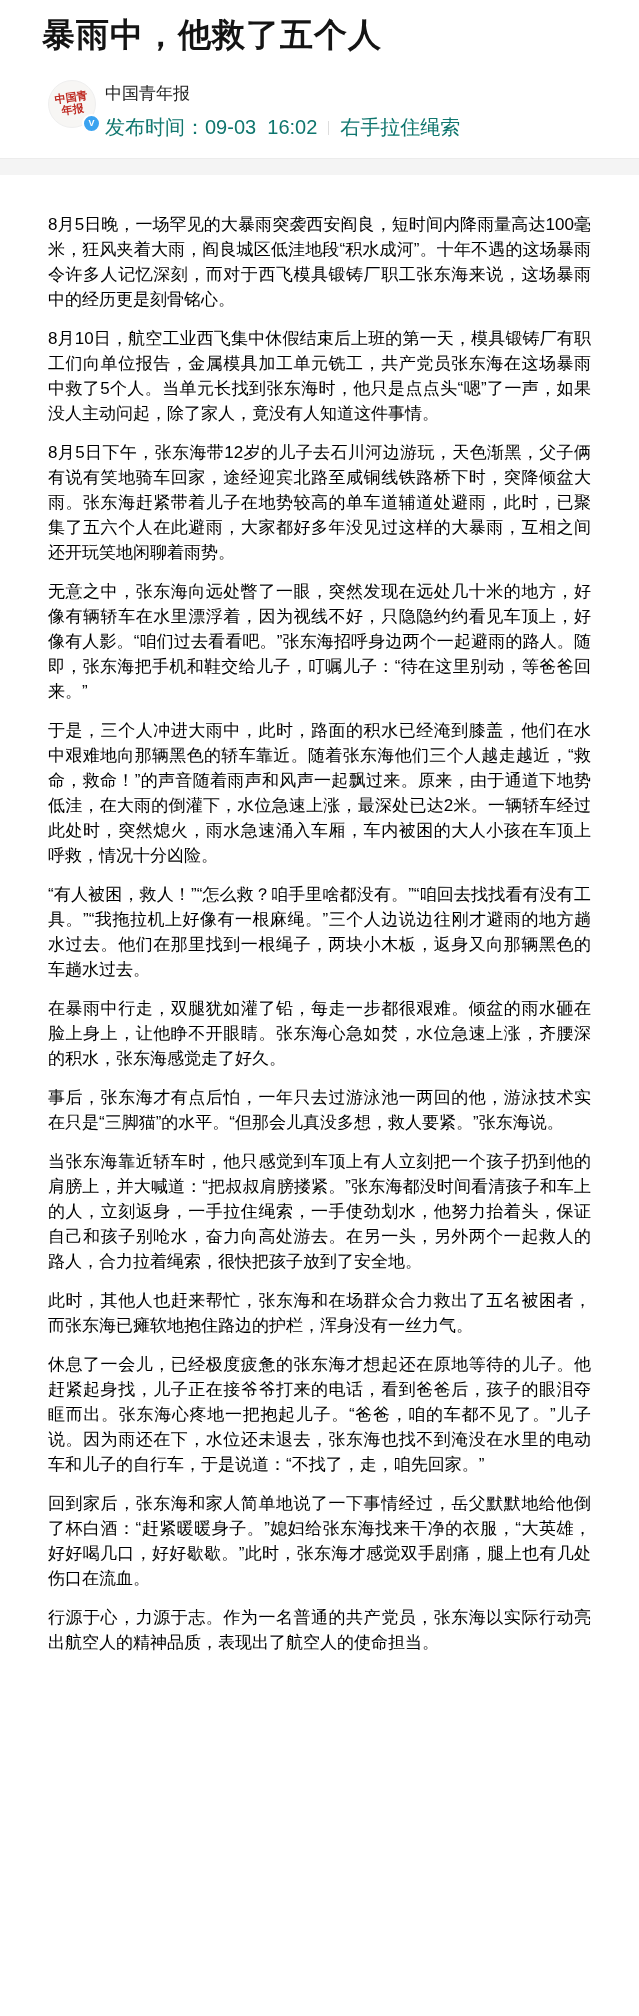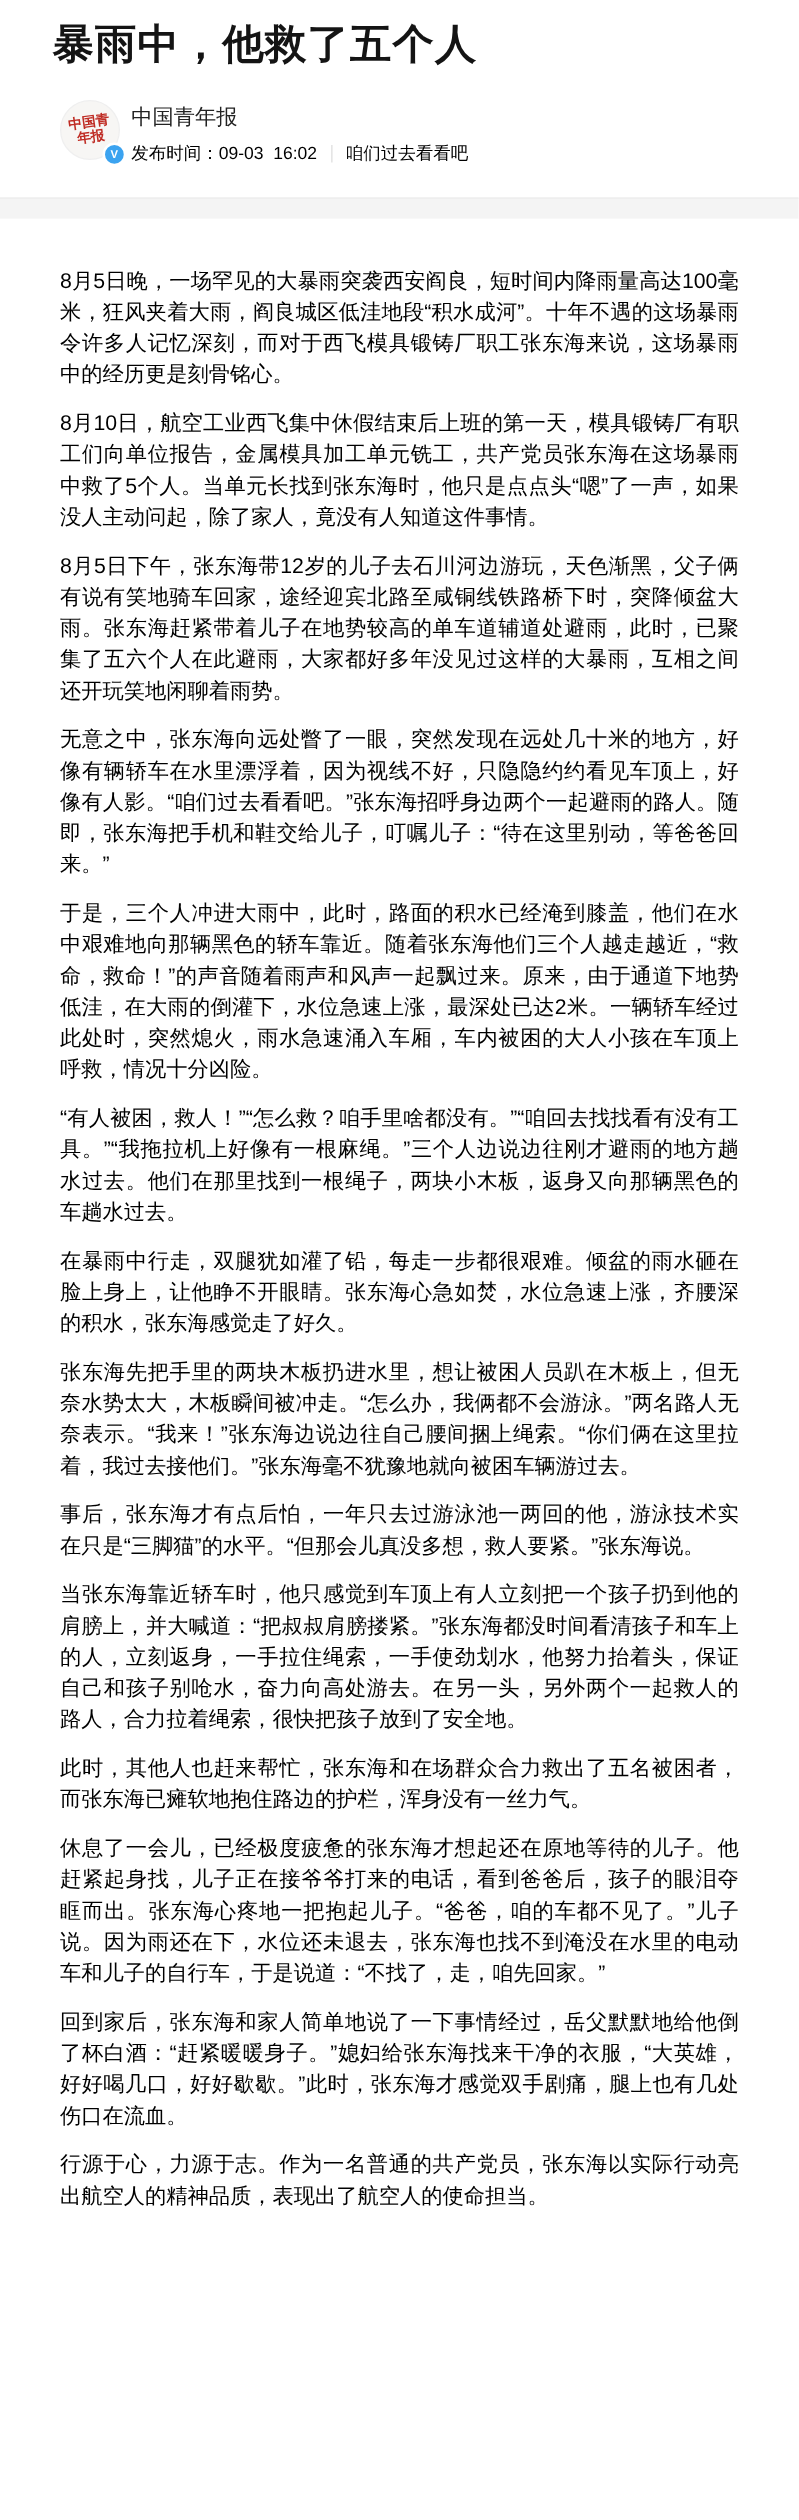--- a/index.html
+++ b/index.html
@@ -29,21 +29,21 @@
     font-family:"DejaVu Serif","Liberation Serif",serif;
   }
   .verified-badge {
     position:absolute; left:34px; top:34px; width:15px; height:15px;
     border-radius:50%; background:#3ba3f0; border:2px solid #ffffff;
     display:flex; align-items:center; justify-content:center;
   }
   .verified-badge span { color:#fff; font-size:9px; font-weight:700; line-height:1; }
   .byline-main { margin-left:57px; padding-top:2px; }
   .publisher-name { font-size:17px; color:#222222; }
-  .meta { margin-top:9px; display:flex; align-items:center; font-size:14px; color:#000000; }
+  .meta { margin-top:9px; display:flex; align-items:center; font-size:20px; color:#0f766e; }
   .meta .publish-time { white-space:pre; }
   .meta-divider { display:inline-block; width:1px; height:14px; background:#dddddd; margin:0 11px; }
 
   
   .separator-strip { margin-top:28px; height:16px; background:#f4f4f4; border-top:1px solid #ececec; }
 
   
   .article { padding:37px 48px 26px 48px; background:#fff; }
   .para {
     margin:0 0 14px 0; font-size:17px; line-height:25px; color:#000000;
@@ -63,38 +63,37 @@
         <span class="avatar-text">中国青年报</span>
       </div>
       <div class="verified-badge">
         <span>V</span>
       </div>
       <div class="byline-main">
         <div class="publisher-name">中国青年报</div>
         <div class="meta">
           <span class="publish-time">发布时间：09-03  16:02</span>
           <span class="meta-divider"></span>
-          <span class="publish-source">咱们过去看看吧</span>
+          <span class="publish-source">右手拉住绳索</span>
         </div>
       </div>
     </div>
   </div>
 
   <div class="separator-strip"></div>
 
   <div class="article">
 
     <p class="para">8月5日晚，一场罕见的大暴雨突袭西安阎良，短时间内降雨量高达100毫米，狂风夹着大雨，阎良城区低洼地段“积水成河”。十年不遇的这场暴雨令许多人记忆深刻，而对于西飞模具锻铸厂职工张东海来说，这场暴雨中的经历更是刻骨铭心。</p>
       <p class="para">8月10日，航空工业西飞集中休假结束后上班的第一天，模具锻铸厂有职工们向单位报告，金属模具加工单元铣工，共产党员张东海在这场暴雨中救了5个人。当单元长找到张东海时，他只是点点头“嗯”了一声，如果没人主动问起，除了家人，竟没有人知道这件事情。</p>
       <p class="para">8月5日下午，张东海带12岁的儿子去石川河边游玩，天色渐黑，父子俩有说有笑地骑车回家，途经迎宾北路至咸铜线铁路桥下时，突降倾盆大雨。张东海赶紧带着儿子在地势较高的单车道辅道处避雨，此时，已聚集了五六个人在此避雨，大家都好多年没见过这样的大暴雨，互相之间还开玩笑地闲聊着雨势。</p>
       <p class="para">无意之中，张东海向远处瞥了一眼，突然发现在远处几十米的地方，好像有辆轿车在水里漂浮着，因为视线不好，只隐隐约约看见车顶上，好像有人影。“咱们过去看看吧。”张东海招呼身边两个一起避雨的路人。随即，张东海把手机和鞋交给儿子，叮嘱儿子：“待在这里别动，等爸爸回来。”</p>
       <p class="para">于是，三个人冲进大雨中，此时，路面的积水已经淹到膝盖，他们在水中艰难地向那辆黑色的轿车靠近。随着张东海他们三个人越走越近，“救命，救命！”的声音随着雨声和风声一起飘过来。原来，由于通道下地势低洼，在大雨的倒灌下，水位急速上涨，最深处已达2米。一辆轿车经过此处时，突然熄火，雨水急速涌入车厢，车内被困的大人小孩在车顶上呼救，情况十分凶险。</p>
       <p class="para">“有人被困，救人！”“怎么救？咱手里啥都没有。”“咱回去找找看有没有工具。”“我拖拉机上好像有一根麻绳。”三个人边说边往刚才避雨的地方趟水过去。他们在那里找到一根绳子，两块小木板，返身又向那辆黑色的车趟水过去。</p>
       <p class="para">在暴雨中行走，双腿犹如灌了铅，每走一步都很艰难。倾盆的雨水砸在脸上身上，让他睁不开眼睛。张东海心急如焚，水位急速上涨，齐腰深的积水，张东海感觉走了好久。</p>
-      <p class="para">张东海先把手里的两块木板扔进水里，想让被困人员趴在木板上，但无奈水势太大，木板瞬间被冲走。“怎么办，我俩都不会游泳。”两名路人无奈表示。“我来！”张东海边说边往自己腰间捆上绳索。“你们俩在这里拉着，我过去接他们。”张东海毫不犹豫地就向被困车辆游过去。</p>
       <p class="para">事后，张东海才有点后怕，一年只去过游泳池一两回的他，游泳技术实在只是“三脚猫”的水平。“但那会儿真没多想，救人要紧。”张东海说。</p>
       <p class="para">当张东海靠近轿车时，他只感觉到车顶上有人立刻把一个孩子扔到他的肩膀上，并大喊道：“把叔叔肩膀搂紧。”张东海都没时间看清孩子和车上的人，立刻返身，一手拉住绳索，一手使劲划水，他努力抬着头，保证自己和孩子别呛水，奋力向高处游去。在另一头，另外两个一起救人的路人，合力拉着绳索，很快把孩子放到了安全地。</p>
       <p class="para">此时，其他人也赶来帮忙，张东海和在场群众合力救出了五名被困者，而张东海已瘫软地抱住路边的护栏，浑身没有一丝力气。</p>
       <p class="para">休息了一会儿，已经极度疲惫的张东海才想起还在原地等待的儿子。他赶紧起身找，儿子正在接爷爷打来的电话，看到爸爸后，孩子的眼泪夺眶而出。张东海心疼地一把抱起儿子。“爸爸，咱的车都不见了。”儿子说。因为雨还在下，水位还未退去，张东海也找不到淹没在水里的电动车和儿子的自行车，于是说道：“不找了，走，咱先回家。”</p>
       <p class="para">回到家后，张东海和家人简单地说了一下事情经过，岳父默默地给他倒了杯白酒：“赶紧暖暖身子。”媳妇给张东海找来干净的衣服，“大英雄，好好喝几口，好好歇歇。”此时，张东海才感觉双手剧痛，腿上也有几处伤口在流血。</p>
       <p class="para">行源于心，力源于志。作为一名普通的共产党员，张东海以实际行动亮出航空人的精神品质，表现出了航空人的使命担当。</p>
   </div>
 
 </div>
 

